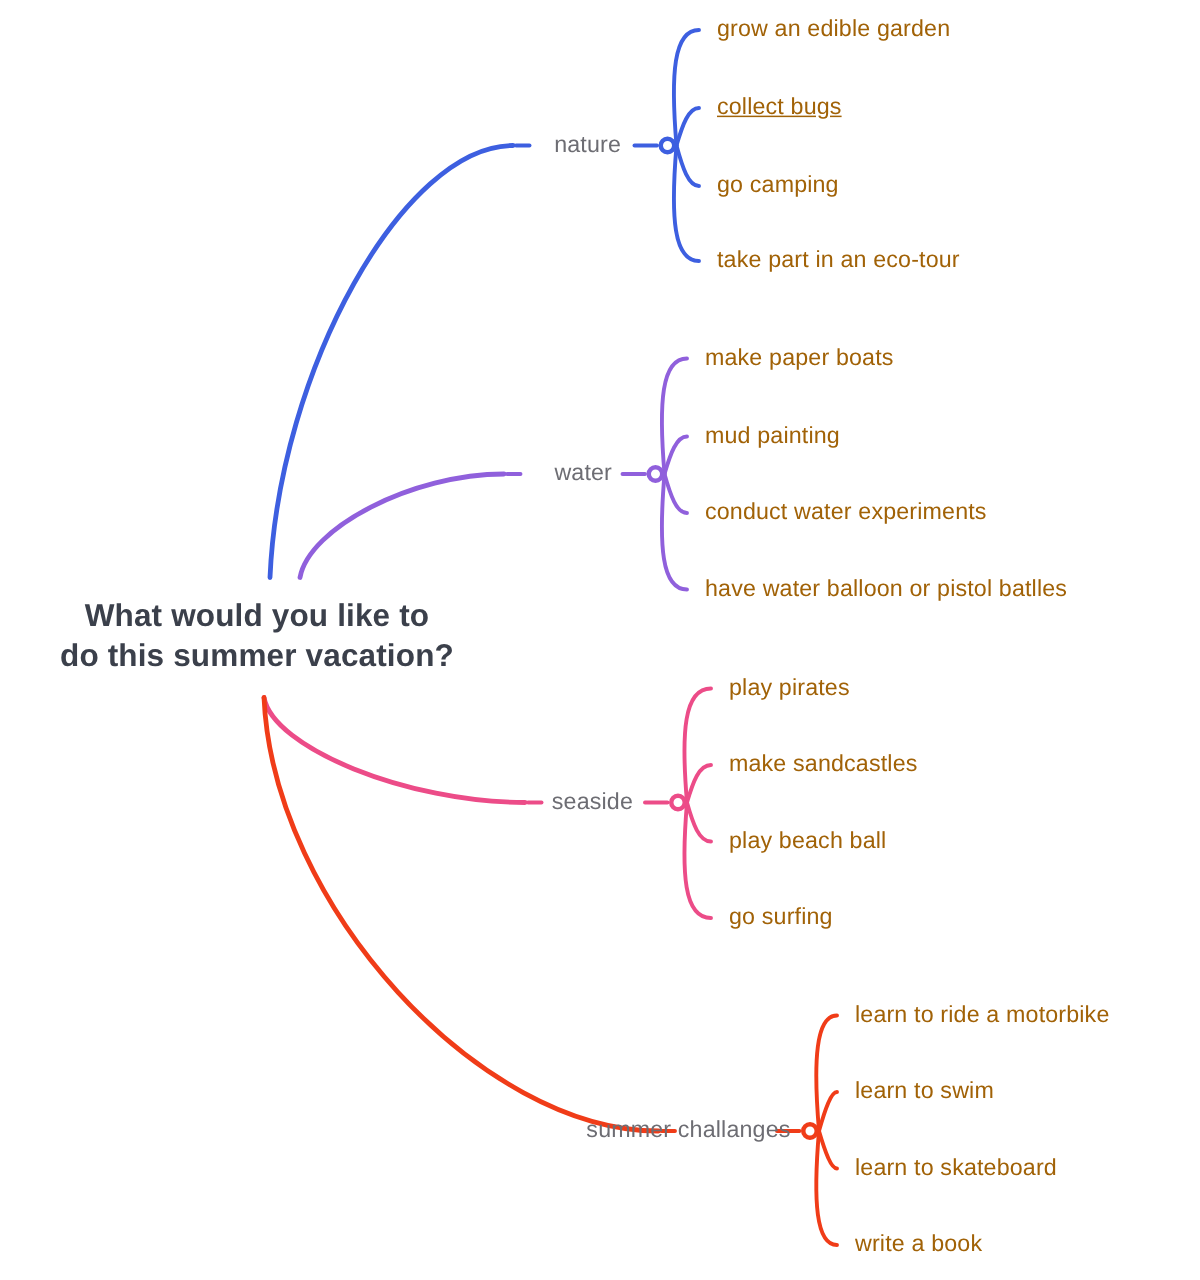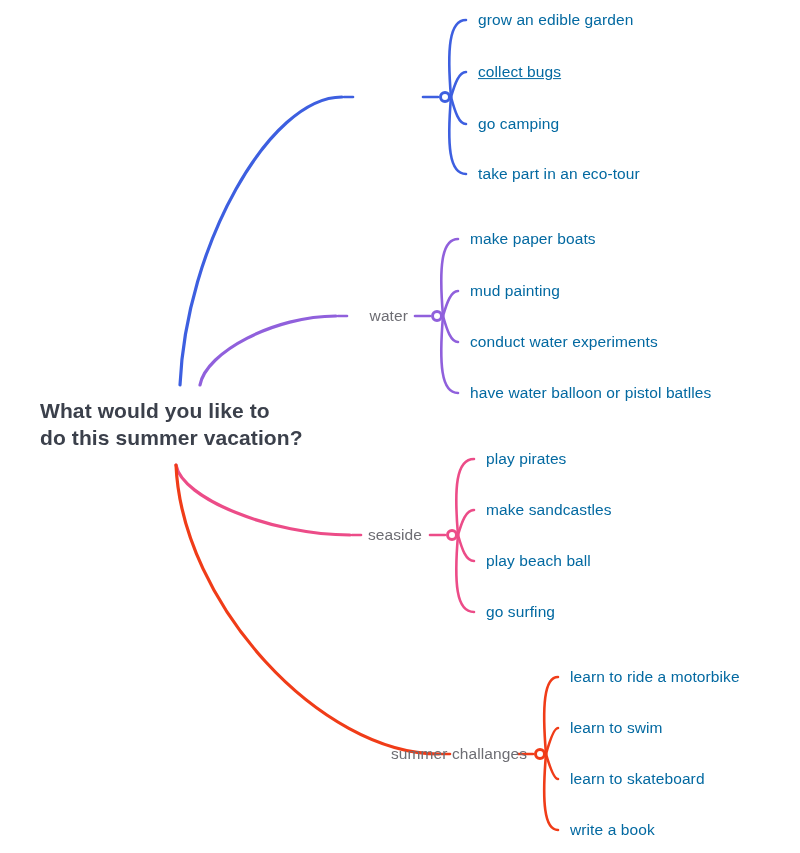--- a/index.html
+++ b/index.html
@@ -37,31 +37,32 @@
   }
   .central-topic {
     color: #3b404b;
     font-size: 21px;
     font-weight: 700;
     letter-spacing: 0.1px;
     text-align: left;
   }
   .central-topic .line {
     display: block;
+    text-align: center;
   }
   .branch-label {
     color: #6d6d73;
     font-size: 15.5px;
     font-weight: 400;
     text-align: right;
     letter-spacing: 0.1px;
     transform: translateY(-50%);
   }
   .leaf-label {
-    color: #0369a1;
+    color: #a16207;
     font-size: 15.5px;
     font-weight: 400;
     letter-spacing: 0.1px;
     transform: translateY(-50%);
   }
   .node-dot {
     position: absolute;
     width: 12px;
     height: 12px;
     border-radius: 50%;
@@ -106,20 +107,21 @@
       <path d="M 546 754 C 550 739.7, 554 728, 558 728" fill="none" stroke="#f03c18" stroke-width="2.6" stroke-linecap="round"></path>
       <path d="M 546 754 C 550 767.75, 554 779, 558 779" fill="none" stroke="#f03c18" stroke-width="2.6" stroke-linecap="round"></path>
       <path d="M 546 754 C 542 801.12, 544 830, 558 830" fill="none" stroke="#f03c18" stroke-width="2.6" stroke-linecap="round"></path>
     </svg>
 
   <div class="label central-topic" style="left:40px; top:398px;">
     <span class="line">What would you like to</span>
     <span class="line">do this summer vacation?</span>
   </div>
 
+  <div class="label branch-label" style="left:0px; top:97px; width:414px;">nature</div>
   <div class="node-dot" style="left:445px; top:97px; border-color:#3d5fe0;"></div>
   <div class="label leaf-label" style="left:478px; top:20px;">grow an edible garden</div>
   <div class="label leaf-label" style="left:478px; top:72px;text-decoration:underline;">collect bugs</div>
   <div class="label leaf-label" style="left:478px; top:124px;">go camping</div>
   <div class="label leaf-label" style="left:478px; top:174px;">take part in an eco-tour</div>
 
   <div class="label branch-label" style="left:0px; top:316px; width:408px;">water</div>
   <div class="node-dot" style="left:437px; top:316px; border-color:#9060dc;"></div>
   <div class="label leaf-label" style="left:470px; top:239px;">make paper boats</div>
   <div class="label leaf-label" style="left:470px; top:291px;">mud painting</div>

